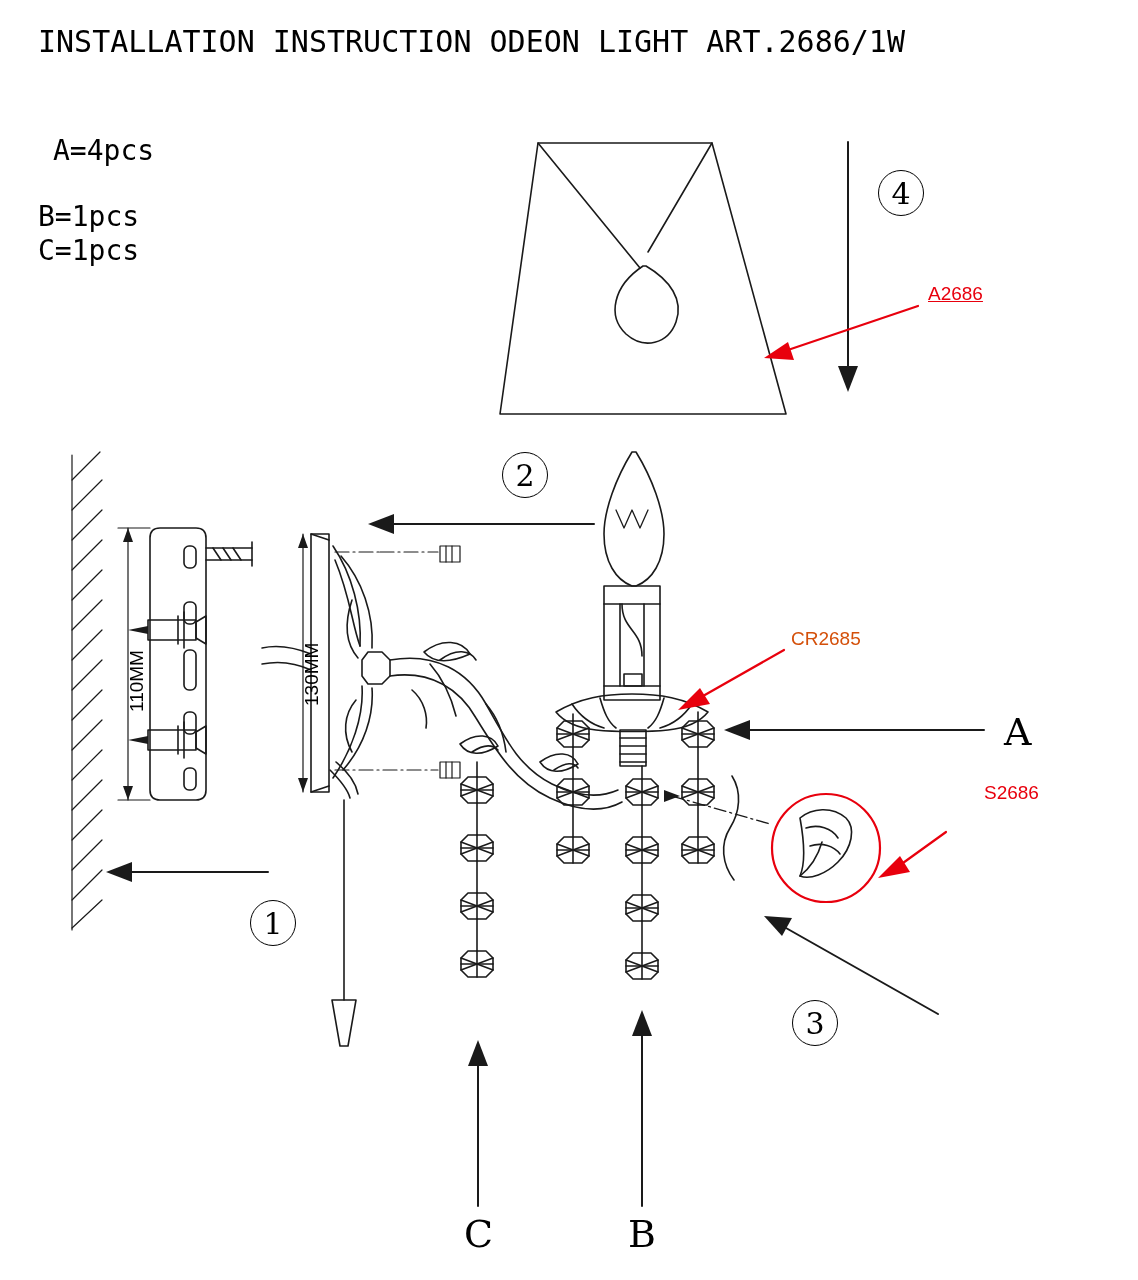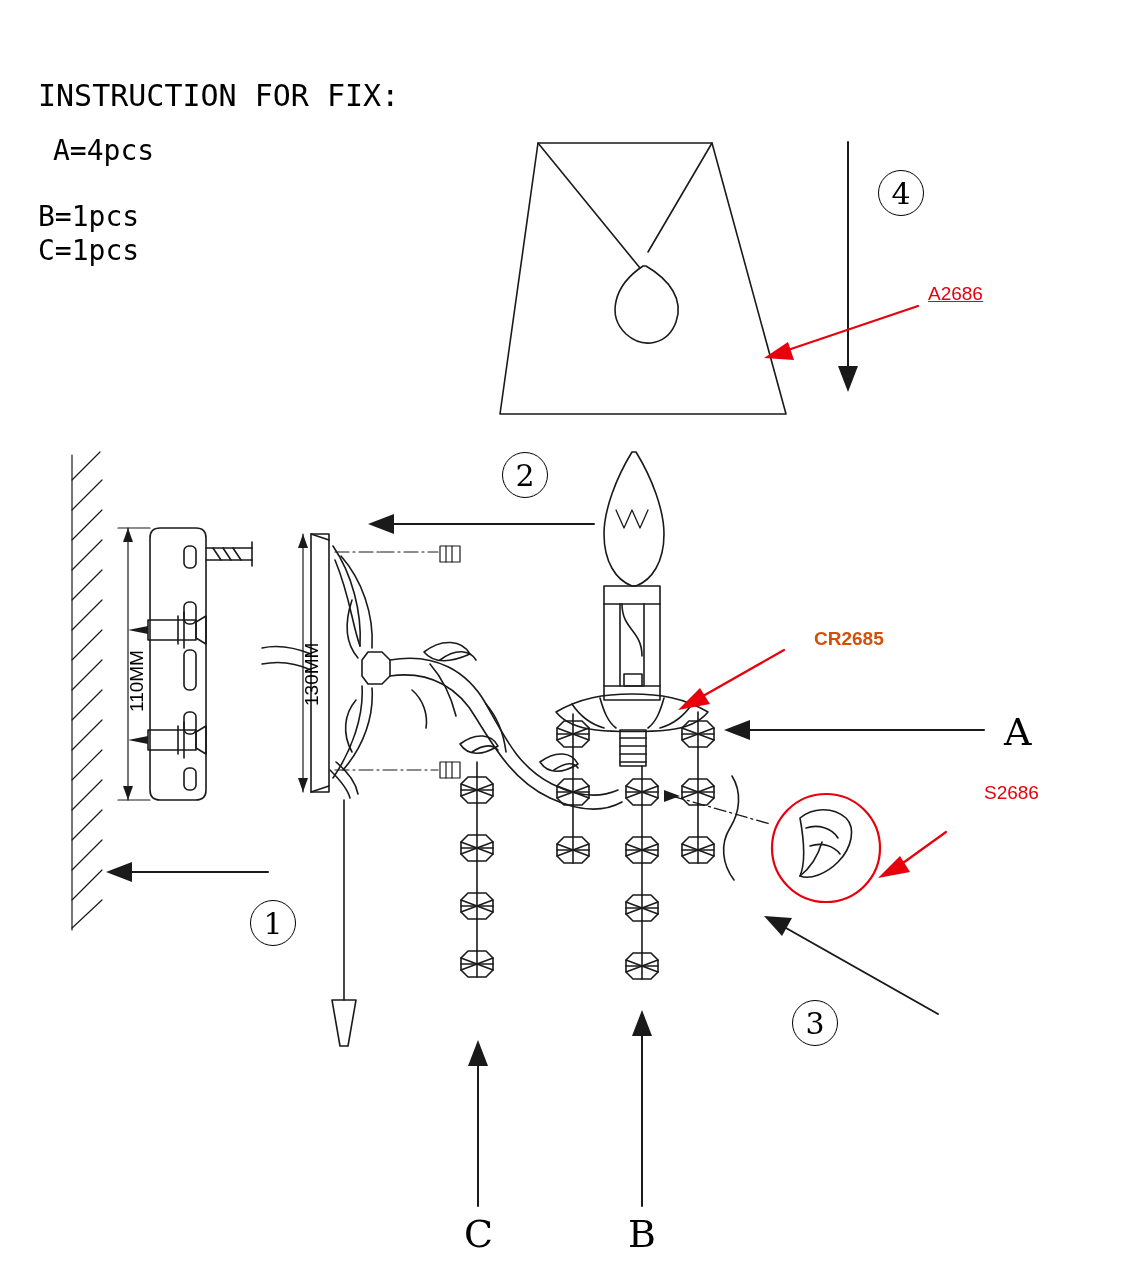--- a/index.html
+++ b/index.html
@@ -79,21 +79,21 @@
     width: 1138px;
     height: 1280px;
     overflow: visible;
   }
 </style>
 </head>
 <body>
 
 <div id="page">
 
-  <div class="txt subtitle" style="left:38px; top:78px;">INSTRUCTION FOR FIX:</div>
+  <div class="txt title" style="left:38px; top:24px;">INSTALLATION INSTRUCTION ODEON LIGHT ART.2686/1W</div>
 
   <div class="txt qty" style="left:53px; top:134px;">A=4pcs</div>
   <div class="txt qty" style="left:38px; top:200px;text-align:right;">B=1pcs</div>
   <div class="txt qty" style="left:38px; top:234px;">C=1pcs</div>
 
   <svg class="layer" viewBox="0 0 1138 1280">
     <g fill="none" stroke="#1a1a1a" stroke-width="1.6" stroke-linejoin="round" stroke-linecap="round">
 
       <g>
         <path d="M538 143 L712 143 L786 414 L500 414 Z"></path>
@@ -443,21 +443,21 @@
         <path d="M764 916 L792 918 L782 936 Z" fill="#1a1a1a" stroke="none"></path>
       </g>
 
     </g>
   </svg>
 
   <div class="txt dimlabel" style="left:126px; top:712px;">110MM</div>
   <div class="txt dimlabel" style="left:301px; top:706px;">130MM</div>
 
   <div class="txt redlabel" style="left:928px; top:283px;text-decoration:underline;">A2686</div>
-  <div class="txt orangelabel" style="left:814px; top:628px;font-weight:bold;">CR2685</div>
+  <div class="txt orangelabel" style="left:791px; top:628px;">CR2685</div>
   <div class="txt redlabel" style="left:960px; top:782px;margin-left:24px;">S2686</div>
 
   <div class="txt bigletter" style="left:1004px; top:710px;">A</div>
   <div class="txt bigletter" style="left:628px; top:1212px;">B</div>
   <div class="txt bigletter" style="left:464px; top:1212px;">C</div>
 
   <div class="circlenum" style="left:250px; top:900px;">1</div>
   <div class="circlenum" style="left:502px; top:452px;">2</div>
   <div class="circlenum" style="left:792px; top:1000px;">3</div>
   <div class="circlenum" style="left:878px; top:170px;">4</div>

